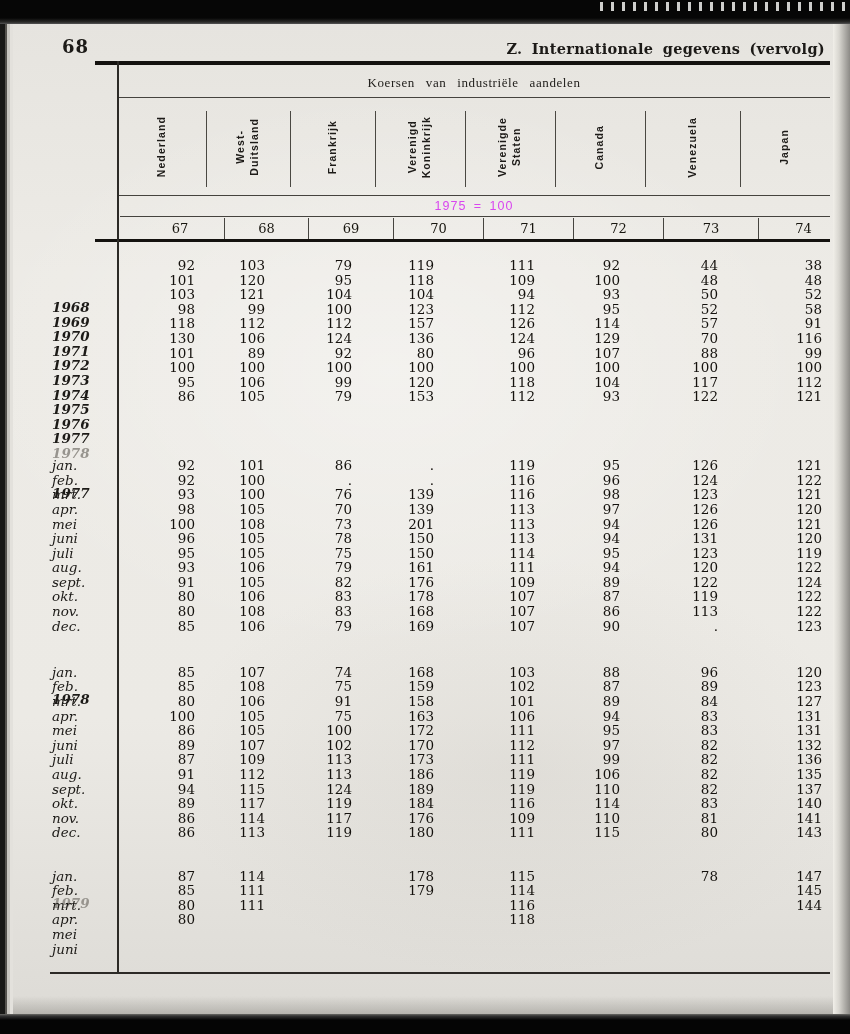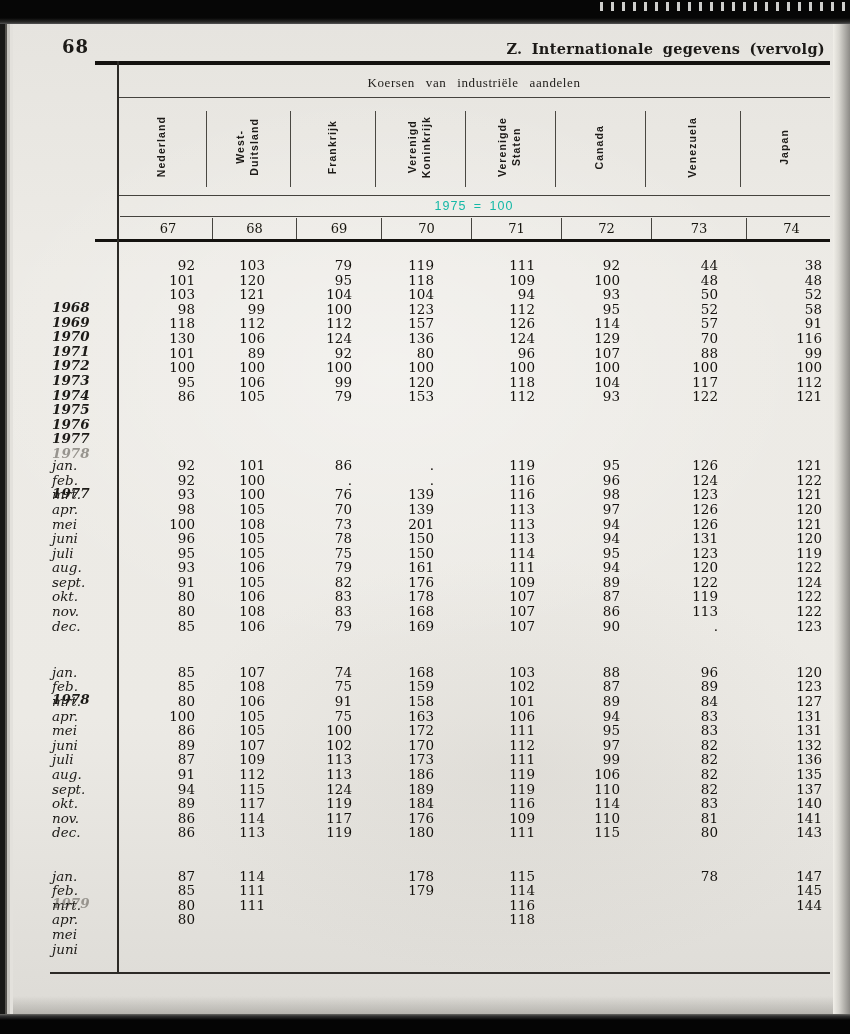--- a/index.html
+++ b/index.html
@@ -30,28 +30,28 @@
   .rule-title{left:118px;top:97px;width:712px;height:1.2px;background:#45433e;}
   .rule-h1{left:118px;top:195px;width:712px;height:1.2px;background:#45433e;}
   .rule-h2{left:120px;top:216px;width:710px;height:1.2px;background:#45433e;}
   .rule-thick{left:95px;top:239px;width:735px;height:3px;background:#14120f;}
   .rule-bottom{left:50px;top:972px;width:780px;height:1.6px;background:#2c2a26;}
   .vline{position:absolute;left:117px;top:61px;width:1.6px;height:912px;background:#2c2a26;}
   
   .tbl-title{position:absolute;left:118px;top:75px;width:712px;text-align:center;
              font-family:Liberation Serif, serif;font-size:13px;letter-spacing:.6px;word-spacing:7px;color:#22201d;}
   .base-line{position:absolute;left:118px;top:199px;width:712px;text-align:center;
-             font-family:"Liberation Sans",sans-serif;font-size:12.5px;letter-spacing:1px;word-spacing:3px;color:#14b8a6;}
+             font-family:"Liberation Sans",sans-serif;font-size:12.5px;letter-spacing:1px;word-spacing:3px;color:#d946ef;}
   .headers{position:absolute;left:118px;top:99px;width:712px;height:96px;display:grid;
            grid-template-columns:88px 84px 85px 90px 90px 90px 95px 90px;}
   .hc{position:relative;display:flex;align-items:center;justify-content:center;}
   .hc + .hc::before{content:"";position:absolute;left:-0.5px;top:12px;bottom:8px;width:1px;background:#4a4842;}
   .hc span{writing-mode:vertical-rl;transform:rotate(180deg);white-space:pre;text-align:center;
            font-family:"Liberation Sans",sans-serif;font-weight:700;font-size:10.5px;letter-spacing:1.1px;line-height:1.3;color:#1d1b18;}
-  .colnums{position:absolute;left:100px;top:218px;width:712px;height:21px;display:grid;
+  .colnums{position:absolute;left:112px;top:218px;width:712px;height:21px;display:grid;
            grid-template-columns:88px 84px 85px 90px 90px 90px 95px 90px;padding-left:24px;}
   .nc{display:flex;align-items:center;justify-content:center;font-size:13px;color:#18160f;}
   .nc + .nc{border-left:1px solid #46443f;}
   
   .datagrid{position:absolute;left:40px;top:258px;width:790px;}
   .row{display:grid;grid-template-columns:78px 88px 84px 85px 90px 90px 90px 95px 90px;height:14.6px;
        font-size:13.5px;line-height:14.6px;}
   .lab{padding-left:12px;font-style:italic;white-space:nowrap;}
   .lab.year{font-weight:700;margin-top:42px;}
   .lab.faded{color:#97948e;}

